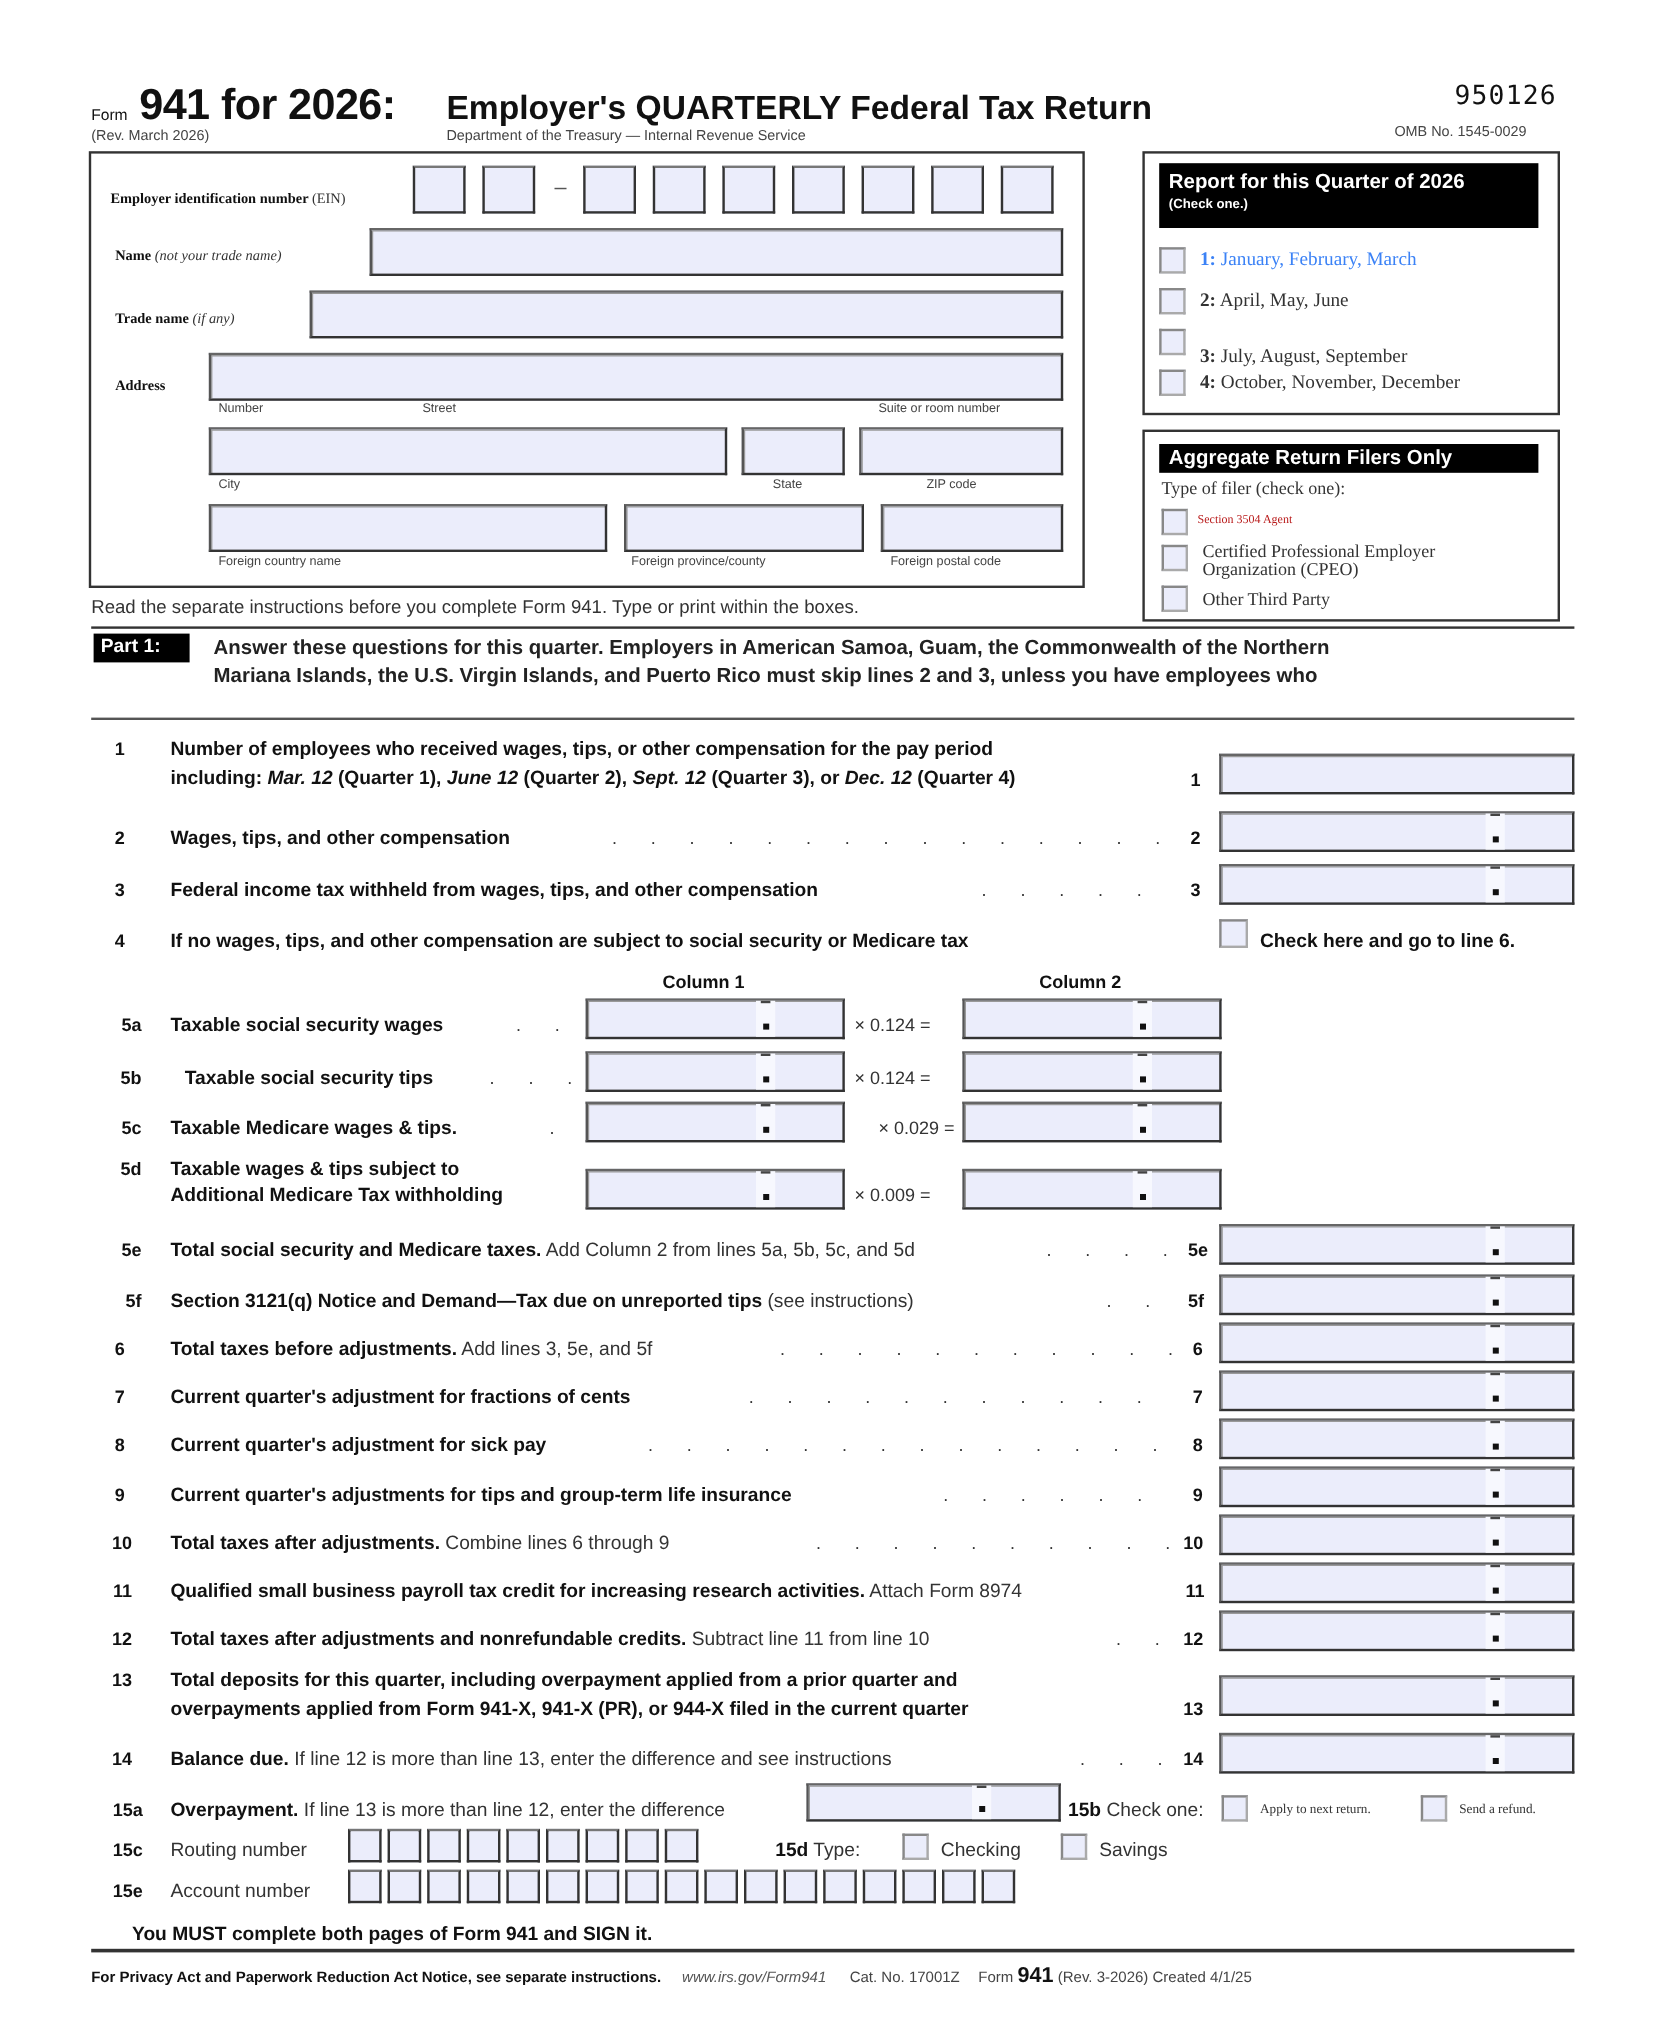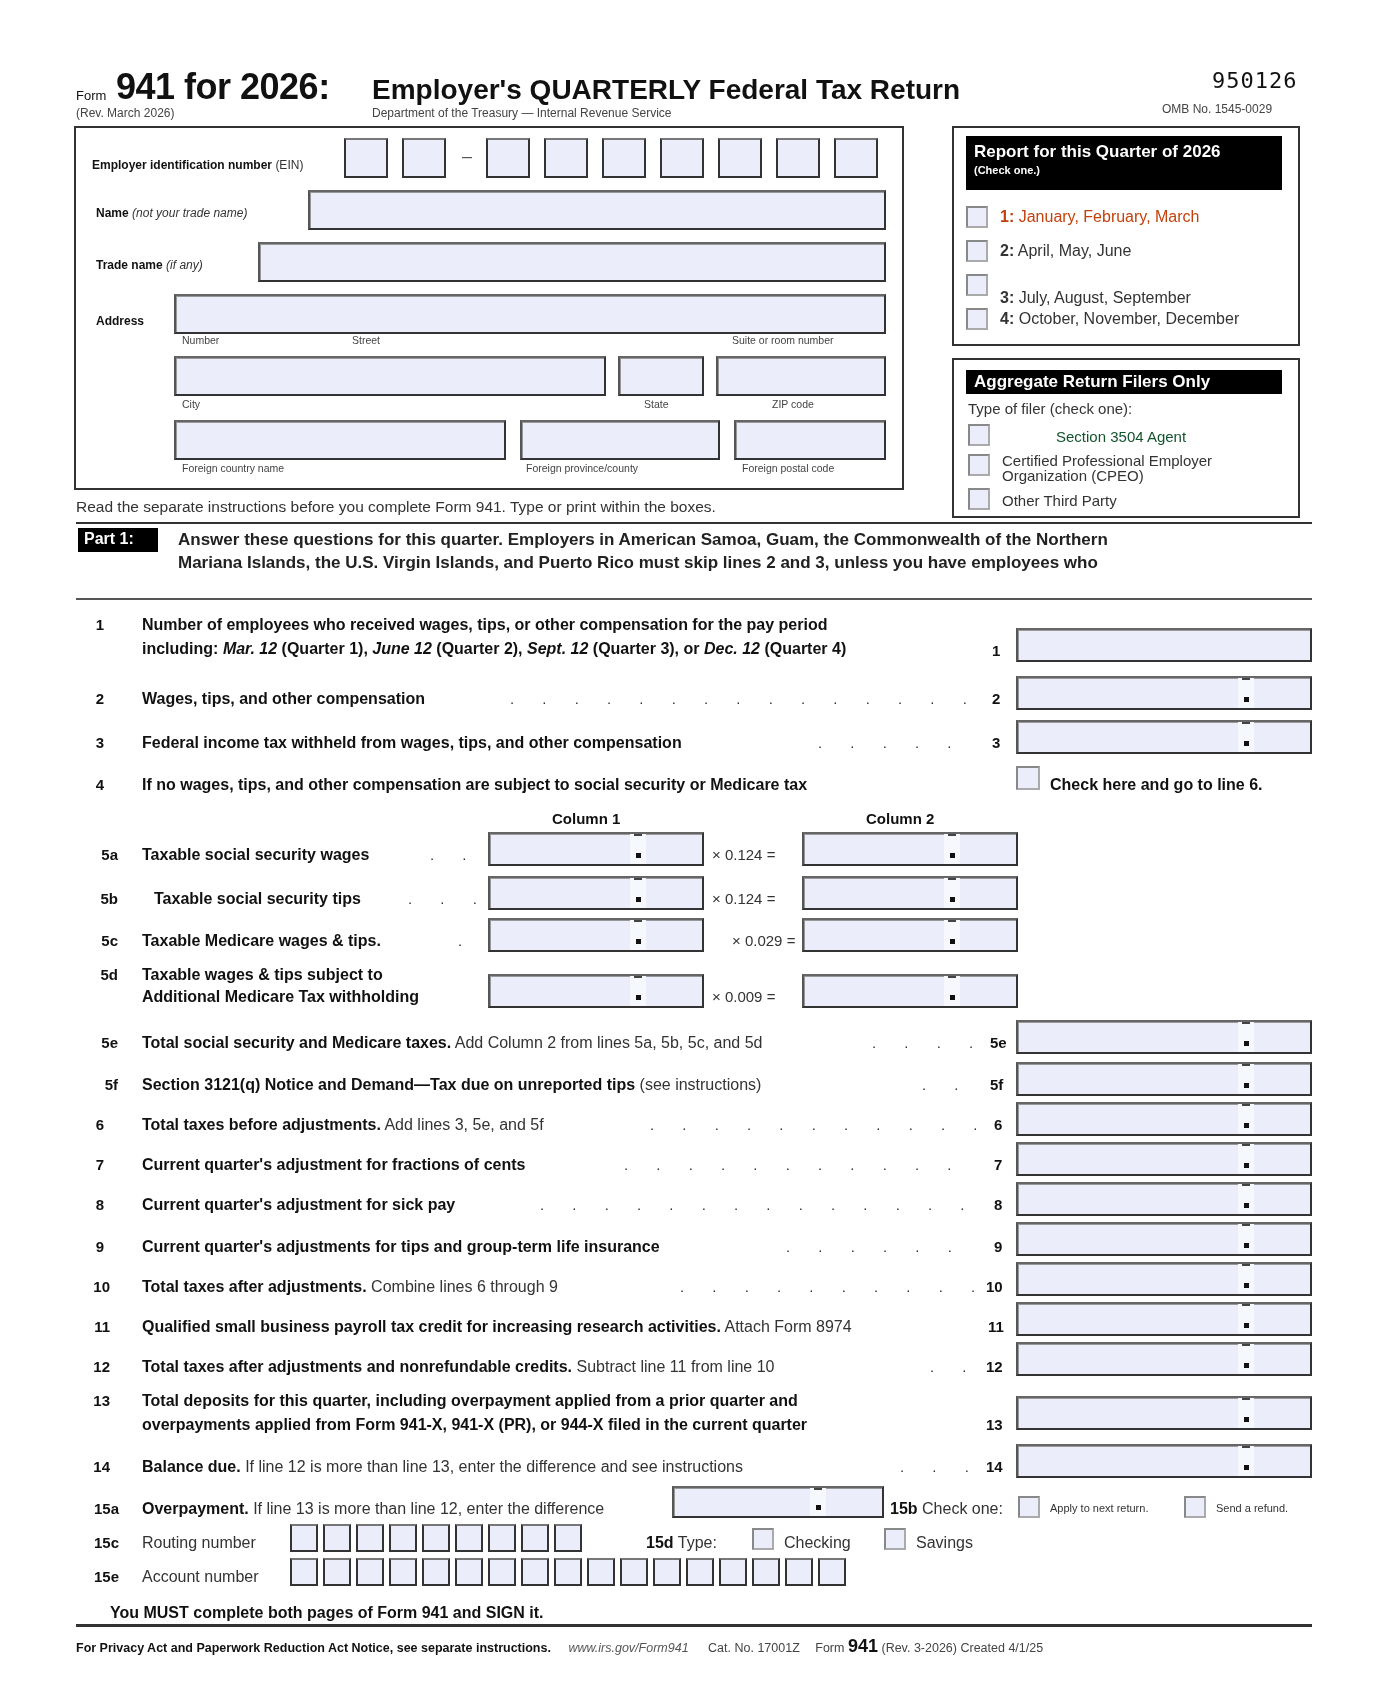--- a/index.html
+++ b/index.html
@@ -5,21 +5,21 @@
   * { box-sizing: border-box; margin: 0; padding: 0; }
   body { width: 1400px; height: 1699px; background: #ffffff; font-family: "Liberation Sans", sans-serif; color: #111; position: relative; overflow: hidden; }
   .abs { position: absolute; }
   .field { position: absolute; background: #ebedfb; border: 2px solid #333; border-top-color: #666; border-left-color: #555; box-shadow: inset 1px 1px 0 #999; }
   .money .dec { position: absolute; right: 56px; top: 0; bottom: 0; width: 16px; background: #f7f8fe; }
   .money .dec::before { content: ""; position: absolute; left: 4px; top: 0; width: 8px; height: 2px; background: #444; }
   .money .dec::after { content: ""; position: absolute; left: 6px; bottom: 6px; width: 5px; height: 5px; background: #111; }
   .cb { position: absolute; width: 22px; height: 22px; background: #ebedfb; border: 2px solid #888; border-right-color: #aaa; border-bottom-color: #aaa; }
   .digit { position: absolute; width: 44px; height: 40px; background: #ebedfb; border: 2px solid #333; border-top-color: #777; }
   .sdigit { position: absolute; width: 28px; height: 28px; background: #ebedfb; border: 2px solid #333; border-top-color: #777; }
-  .lbl { position: absolute; font-size: 13px; white-space: nowrap; }
+  .lbl { position: absolute; font-size: 13px; white-space: nowrap; font-family: Liberation Serif, serif; }
   .sub { position: absolute; font-size: 10.5px; color: #444; white-space: nowrap; }
   .ln { position: absolute; font-size: 16px; font-weight: bold; white-space: nowrap; }
   .num { position: absolute; font-size: 15px; font-weight: bold; }
   .lnum { position: absolute; font-size: 15px; font-weight: bold; width: 22px; text-align: right; }
   .norm { font-weight: normal; color: #333; }
   .dots { position: absolute; font-size: 15px; letter-spacing: 12px; color: #333; white-space: nowrap; overflow: hidden; }
   .italic { font-style: italic; }
   .blackbar { position: absolute; background: #000; color: #fff; font-weight: bold; }
   .mult { position: absolute; font-size: 15px; color: #333; white-space: nowrap; }
 </style>
@@ -78,40 +78,40 @@
 
 <span class="abs" style="left:76px;top:498px;font-size:15.5px;color:#333;">Read the separate instructions before you complete Form 941. Type or print within the boxes.</span>
 
 <div class="abs" style="left:952px;top:126px;width:348px;height:220px;border:2px solid #333;"></div>
 <div class="blackbar" style="left:966px;top:136px;width:316px;height:54px;padding:6px 8px;">
   <div style="font-size:17px;">Report for this Quarter of 2026</div>
   <div style="font-size:11px;margin-top:2px;">(Check one.)</div>
 </div>
 <div>
   <div class="cb" style="left:966px;top:206px;"></div>
-  <span class="lbl" style="left:1000px;top:208px;font-size:16px;color:#c2410c;"><b>1:</b> <span>January, February, March</span></span>
+  <span class="lbl" style="left:1000px;top:208px;font-size:16px;color:#3b82f6;"><b>1:</b> <span>January, February, March</span></span>
 </div>
 <div>
   <div class="cb" style="left:966px;top:240px;"></div>
   <span class="lbl" style="left:1000px;top:242px;font-size:16px;color:#333;"><b>2:</b> <span>April, May, June</span></span>
 </div>
 <div>
   <div class="cb" style="left:966px;top:274px;"></div>
   <span class="lbl" style="left:1000px;top:276px;font-size:16px;color:#333;margin-top:13px;"><b>3:</b> <span>July, August, September</span></span>
 </div>
 <div>
   <div class="cb" style="left:966px;top:308px;"></div>
   <span class="lbl" style="left:1000px;top:310px;font-size:16px;color:#333;"><b>4:</b> <span>October, November, December</span></span>
 </div>
 
 <div class="abs" style="left:952px;top:358px;width:348px;height:160px;border:2px solid #333;"></div>
 <div class="blackbar" style="left:966px;top:370px;width:316px;height:24px;padding:2px 8px;font-size:17px;">Aggregate Return Filers Only</div>
 <span class="lbl" style="left:968px;top:400px;font-size:15px;color:#333;">Type of filer (check one):</span>
 <div class="cb" style="left:968px;top:424px;"></div>
-<span class="lbl" style="left:1056px;top:428px;font-size:15px;color:#14532d;">Section 3504 Agent</span>
+<span class="lbl" style="left:998px;top:428px;font-size:10px;color:#b91c1c;">Section 3504 Agent</span>
 <div class="cb" style="left:968px;top:454px;"></div>
 <span class="lbl" style="left:1002px;top:452px;font-size:15px;color:#333;">Certified Professional Employer</span>
 <span class="lbl" style="left:1002px;top:467px;font-size:15px;color:#333;">Organization (CPEO)</span>
 <div class="cb" style="left:968px;top:488px;"></div>
 <span class="lbl" style="left:1002px;top:492px;font-size:15px;color:#333;">Other Third Party</span>
 
 <div class="abs" style="left:76px;top:522px;width:1236px;height:2px;background:#333;"></div>
 <div class="blackbar" style="left:78px;top:528px;width:80px;height:24px;padding:2px 6px;font-size:16px;">Part 1:</div>
 <div class="abs" style="left:178px;top:528px;width:1130px;font-size:17px;font-weight:bold;line-height:23px;color:#222;">
   <div>Answer these questions for this quarter. Employers in American Samoa, Guam, the Commonwealth of the Northern</div>

